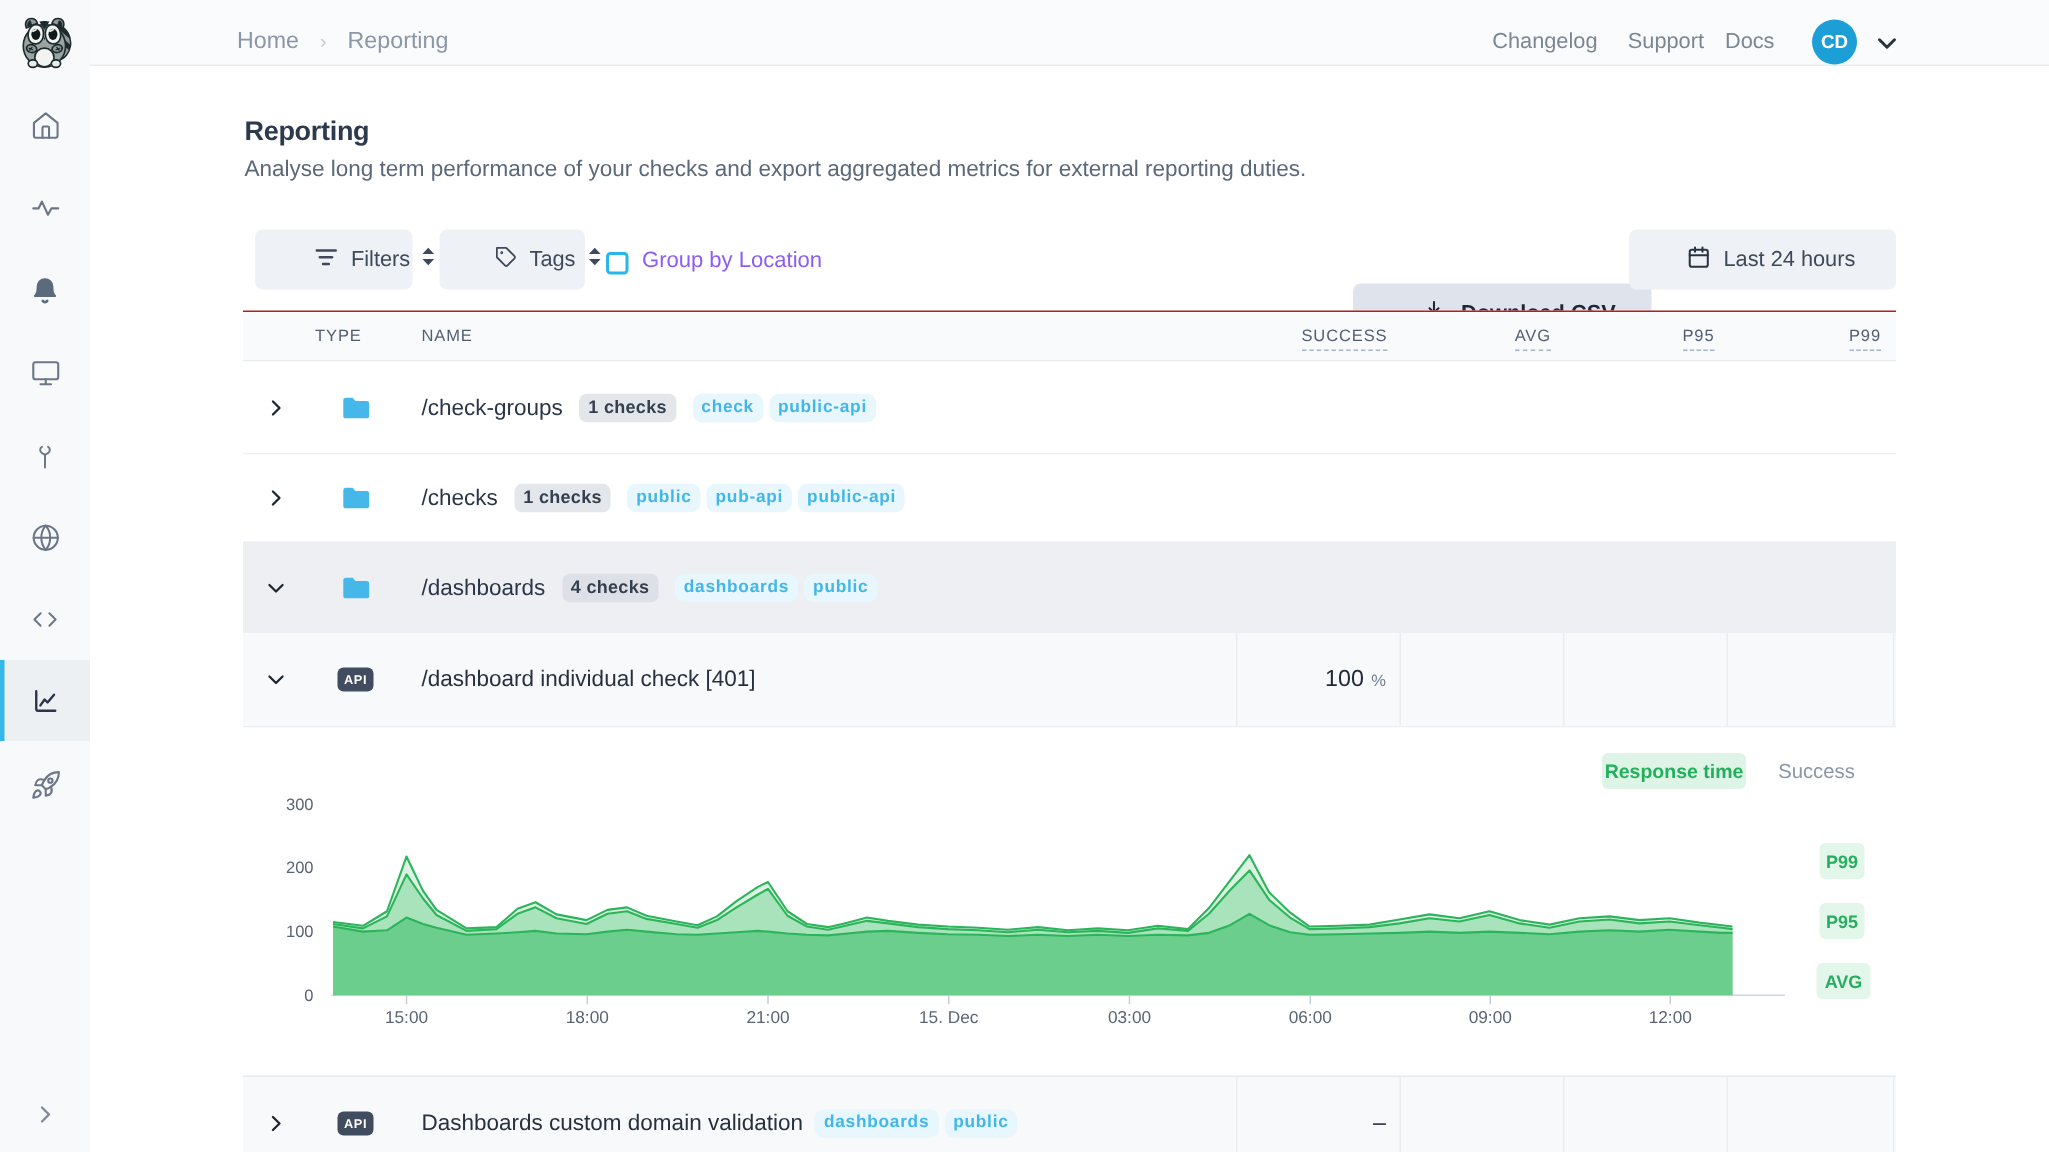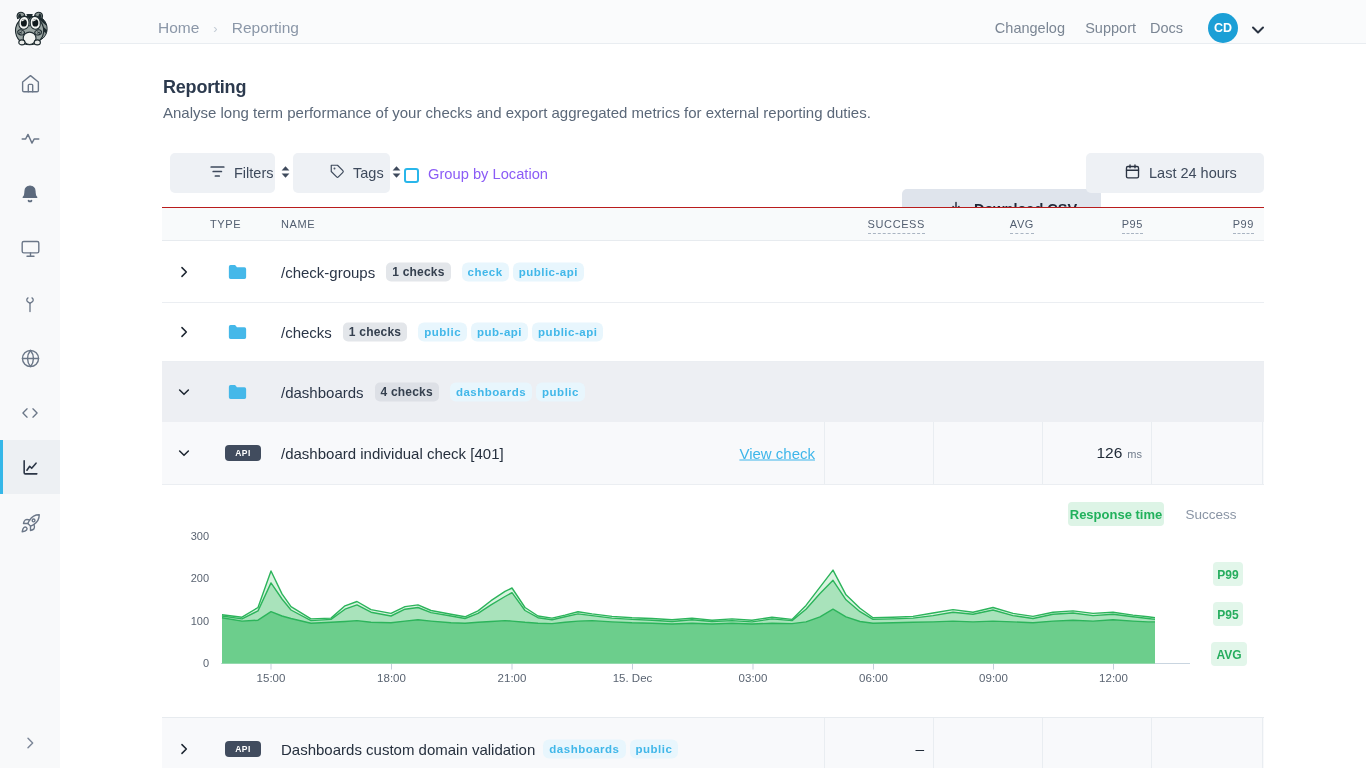--- a/index.html
+++ b/index.html
@@ -21,21 +21,21 @@
 .desc { position:absolute; top:48px; left:1px; font-size:15px; color:#5b6879; }
 .btn { position:absolute; height:40px; border-radius:5px; background:#eef1f5; display:flex; align-items:center; color:#3e4a5c; font-size:14.5px;padding-left:24px; }
 .fbtn { top:97px; }
 .hdr { position:absolute; top:151px; left:0; width:1102px; height:34px; background:#f8fafb; border-top:1px solid #b91c1c; border-bottom:1px solid #e7ebef; font-size:11px; letter-spacing:0.6px; color:#525e70; }
 .hlab { position:absolute; top:10px; }
 .hcol { position:absolute; top:10px; text-align:right; }
 .dash { border-bottom:1px dashed #a9b4c2; padding-bottom:3px; }
 .row { position:absolute; left:0; width:1102px; border-bottom:1px solid #ebeef2; }
 .chev { position:absolute; left:15px; top:50%; margin-top:-7px; color:#1c2530; }
 .folder { position:absolute; left:66px; top:50%; margin-top:-8px; }
-.apib { position:absolute; left:63px; top:50%; margin-top:-8px; width:36px; height:16px; border-radius:4px; background:#414c5e; color:#fff; font-size:8.5px; font-weight:bold; letter-spacing:0.4px; display:flex; align-items:center; justify-content:center; }
+.apib { position:absolute; left:63px; top:50%; margin-top:-8px; width:24px; height:16px; border-radius:4px; background:#414c5e; color:#fff; font-size:8.5px; font-weight:bold; letter-spacing:0.4px; display:flex; align-items:center; justify-content:center; }
 .nm { position:absolute; left:119px; top:50%; transform:translateY(-50%); font-size:15px; color:#2a3547; display:flex; align-items:center; white-space:nowrap; }
 .cbadge { margin-left:11px; background:#e3e6ea; color:#35404f; font-size:12px; font-weight:bold; letter-spacing:0.2px; padding:2px 6px 3px; border-radius:5px; }
 .tag { margin-left:4px; background:#e8f6fd; color:#41b7e9; font-size:11.5px; font-weight:bold; letter-spacing:0.5px; padding:3px 6px 4px; border-radius:6px; }
 .taggap { margin-left:11px; }
 .vsep { position:absolute; top:0; bottom:0; width:1px; background:#e9edf1; }
 .mcell { position:absolute; top:0; bottom:0; text-align:right; font-size:15.5px; color:#212b38; }
 .mval { position:absolute; right:9px; top:50%; transform:translateY(-50%); white-space:nowrap; }
 .unit { font-size:11px; color:#707c8c; margin-left:5px; }
 .vlink { position:absolute; right:9px; top:50%; transform:translateY(-50%); color:#3eb6ea; font-size:15px; text-decoration:underline; }
 .chart { position:absolute; top:429px; left:0; width:1102px; height:232px; background:#fff; }
@@ -225,29 +225,26 @@
           <path d="M1 3 a2 2 0 0 1 2-2 h5.2 l2.2 2.6 H19 a2 2 0 0 1 2 2 V15 a2 2 0 0 1 -2 2 H3 a2 2 0 0 1 -2-2 Z" fill="#45b8e9"></path>
         </svg></div>
     <div class="nm">/dashboards<span class="cbadge" style="background:#dde0e6">4 checks</span><span class="tag taggap">dashboards</span><span class="tag">public</span></div>
   </div>
   <div class="row" style="top:366px;height:63px;background:#f8f9fb">
     <div class="chev"><svg width="14" height="14" viewBox="0 0 24 24" fill="none" stroke="#1c2530" stroke-width="2.6" stroke-linecap="round" stroke-linejoin="round">
           <path d="M4.5 8.5 L12 16 L19.5 8.5"></path>
         </svg></div>
       <div class="apib">API</div>
     <div class="nm" style="color:#26303e">/dashboard individual check [401]</div>
-    <div class="mcell" style="left:553px;width:109px">
-        <span class="vlink">View check</span>
+    <div class="vsep" style="left:662px"></div>
+    <div class="mcell" style="left:662px;width:109px">
+        <span class="mval">100<span class="unit">%</span></span>
       </div>
-    <div class="vsep" style="left:662px"></div>
     <div class="vsep" style="left:771px"></div>
     <div class="vsep" style="left:880px"></div>
-    <div class="mcell" style="left:880px;width:109px">
-        <span class="mval">126<span class="unit">ms</span></span>
-      </div>
     <div class="vsep" style="left:989px"></div>
     <div class="vsep" style="left:1100px"></div>
   </div>
   <div class="chart"><svg width="1102" height="232" viewBox="0 0 1102 232" font-family="Liberation Sans, sans-serif">
         <line x1="59" y1="178.5" x2="1028" y2="178.5" stroke="#c9d5e0" stroke-width="1"></line>
         <line x1="109.0" y1="178.5" x2="109.0" y2="184.5" stroke="#c3cfdb" stroke-width="1"></line>
         <line x1="229.5" y1="178.5" x2="229.5" y2="184.5" stroke="#c3cfdb" stroke-width="1"></line>
         <line x1="350.0" y1="178.5" x2="350.0" y2="184.5" stroke="#c3cfdb" stroke-width="1"></line>
         <line x1="470.5" y1="178.5" x2="470.5" y2="184.5" stroke="#c3cfdb" stroke-width="1"></line>
         <line x1="591.0" y1="178.5" x2="591.0" y2="184.5" stroke="#c3cfdb" stroke-width="1"></line>

